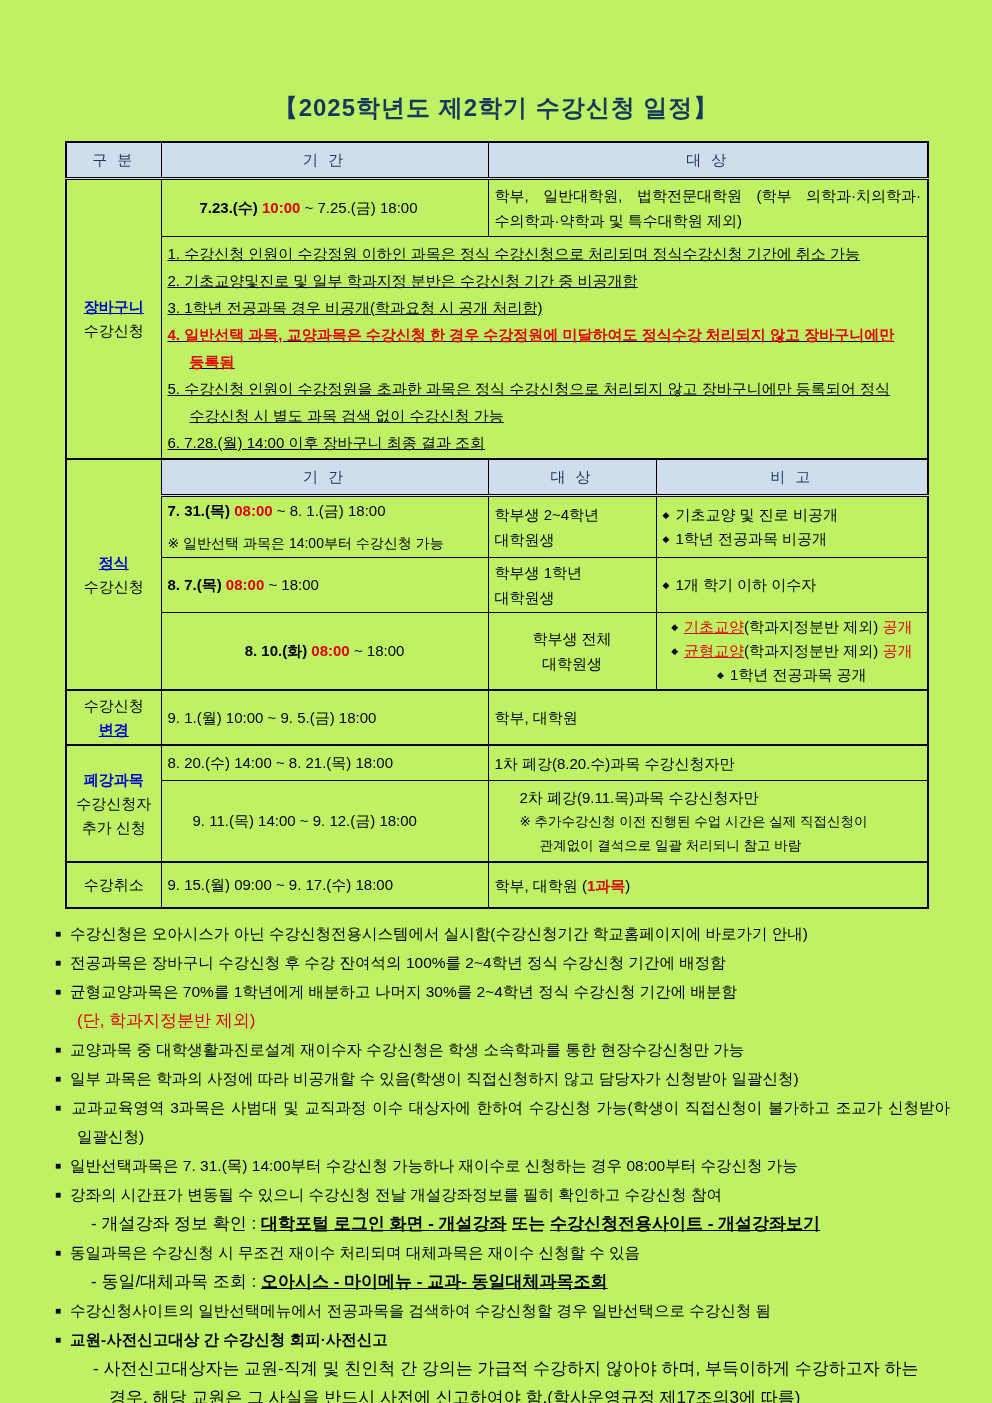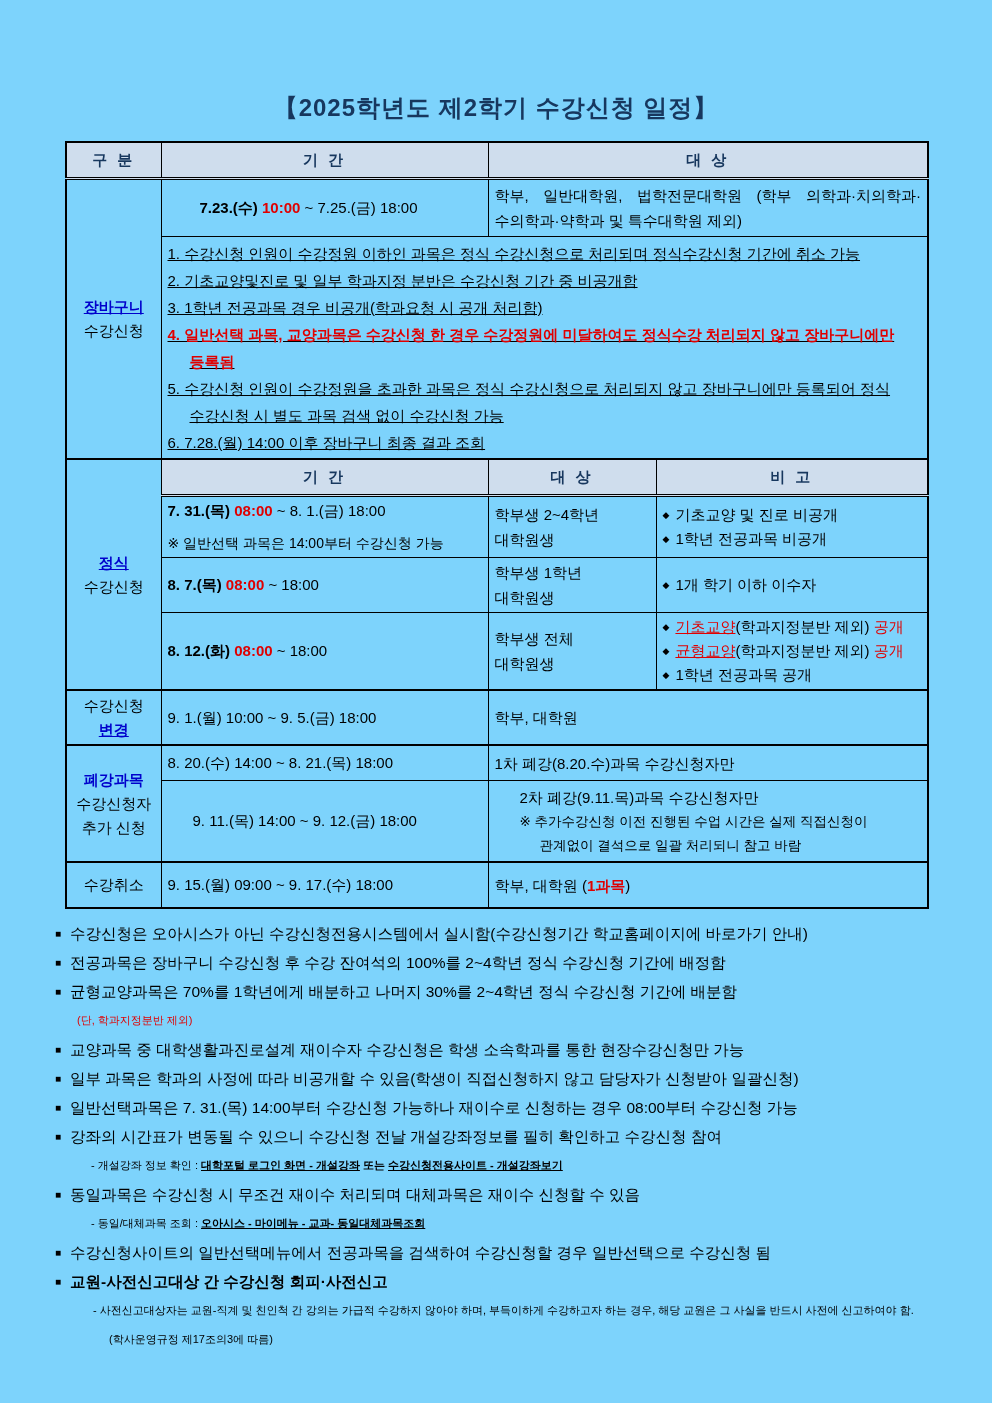--- a/index.html
+++ b/index.html
@@ -1,24 +1,24 @@
 <!DOCTYPE html>
 <html><head>
 <meta charset="utf-8">
 <style>
   html,body{margin:0;padding:0;background:#ffffff;}
-  .page{position:relative;width:992px;height:1403px;overflow:hidden;background:#7dd3fc;
+  .page{position:relative;width:992px;height:1403px;overflow:hidden;background:#bef264;
         font-family:"Liberation Sans","DejaVu Sans",sans-serif;color:#000;}
   .doc-title{padding-top:92px;text-align:center;font-size:24px;font-weight:bold;
              color:#17375e;letter-spacing:1px;margin:0 0 17px 0;}
   table.sched{margin-left:65px;width:862px;border-collapse:collapse;table-layout:fixed;
               border:2px solid #000;}
   table.sched td{border:1px solid #000;font-size:15px;vertical-align:middle;padding:2px 6px;
                  word-break:keep-all;}
-  td.hd{background:#cfdded;color:#17375e;font-weight:bold;text-align:center;
+  td.hd{background:#cfdded;color:#17375e;font-weight:normal;text-align:center;
         font-size:16px;letter-spacing:3px;padding:4px 0;}
   tr.hdr td{border-bottom:3px double #000;}
   tr.sep td{border-top:2px solid #000;}
   td.labelc{text-align:center;line-height:24px;padding:2px 2px;}
   .blue{color:#0000cc;font-weight:bold;}
   .u{text-decoration:underline;}
   .b{font-weight:bold;}
   .red{color:#e00000;}
   td.period{padding-left:10px;font-size:15.5px;line-height:24px;}
   td.period.centered{padding-left:38px;}
@@ -26,27 +26,27 @@
   td.targetc{line-height:25px;padding-left:8px;}
   td.notesc{padding:6px 10px 6px 12px;vertical-align:middle;text-decoration:underline;}
   td.notesc p{margin:0;line-height:27px;font-size:15px;padding-left:22px;text-indent:-22px;
               word-break:keep-all;}
   td.remarkc{padding:2px 4px 2px 6px;}
   .rmk{line-height:23px;font-size:15px;word-break:keep-all;}
   .mk{font-size:9px;vertical-align:2px;margin-right:6px;}
   .smallnote{font-size:13.5px;line-height:24px;padding-left:20px;text-indent:-20px;
              word-break:keep-all;}
   tr.rh30 td{height:30px;}  tr.rh52 td{height:52px;}  tr.rh217 td{height:217px;}
-  tr.rh54 td{height:54px;}  tr.rh46 td{height:46px;}  tr.rh70 td{height:70px;}
+  tr.rh54 td{height:54px;}  tr.rh46 td{height:46px;}  tr.rh70 td{height:70px;text-align:center;}
   tr.rh49 td{height:49px;}  tr.rh76 td{height:76px;padding-left:31px;}  tr.rh40 td{height:40px;}
   .footnotes{margin:10px 0 0 55px;width:895px;}
   .fn{margin:0;font-size:15.5px;line-height:29px;padding-left:22px;text-indent:-22px;
       word-break:keep-all;text-align:justify;}
   .fn .fnmk{font-size:10px;vertical-align:2px;margin-right:9px;}
-  .fn-sub{margin:0;font-size:11px;line-height:29px;padding-left:52px;text-indent:-16px;
+  .fn-sub{margin:0;font-size:17px;line-height:29px;padding-left:52px;text-indent:-16px;
           word-break:keep-all;}
   .pathlink{font-weight:bold;text-decoration:underline;}
   .justify{text-align:justify;}
 </style>
 </head>
 <body>
 
 <div class="page">
 
   <h1 class="doc-title">【2025학년도 제2학기 수강신청 일정】</h1>
@@ -124,21 +124,21 @@
         <div>학부생 1학년</div>
         <div>대학원생</div>
       </td>
       <td class="remarkc">
         <div class="rmk"><span class="mk">◆</span><span>1개 학기 이하 이수자</span></div>
       </td>
     </tr>
 
     <tr class="rh70">
       <td class="period">
-        <span class="b">8. 12.(화)</span>
+        <span class="b">8. 10.(화)</span>
         <span class="b red">08:00</span><span> ~ 18:00</span>
       </td>
       <td class="targetc">
         <div>학부생 전체</div>
         <div>대학원생</div>
       </td>
       <td class="remarkc">
         <div class="rmk"><span class="mk">◆</span><span class="red u">기초교양</span><span>(학과지정분반 제외) </span><span class="red">공개</span></div>
         <div class="rmk"><span class="mk">◆</span><span class="red u">균형교양</span><span>(학과지정분반 제외) </span><span class="red">공개</span></div>
         <div class="rmk"><span class="mk">◆</span><span>1학년 전공과목 공개</span></div>
@@ -181,20 +181,21 @@
   </tbody>
     </table>
 
   <div class="footnotes">
     <p class="fn"><span class="fnmk">■</span><span>수강신청은 오아시스가 아닌 수강신청전용시스템에서 실시함(수강신청기간 학교홈페이지에 바로가기 안내)</span></p>
     <p class="fn"><span class="fnmk">■</span><span>전공과목은 장바구니 수강신청 후 수강 잔여석의 100%를 2~4학년 정식 수강신청 기간에 배정함</span></p>
     <p class="fn"><span class="fnmk">■</span><span>균형교양과목은 70%를 1학년에게 배분하고 나머지 30%를 2~4학년 정식 수강신청 기간에 배분함</span></p>
     <p class="fn-sub red" style="padding-left:38px;">(단, 학과지정분반 제외)</p>
     <p class="fn"><span class="fnmk">■</span><span>교양과목 중 대학생활과진로설계 재이수자 수강신청은 학생 소속학과를 통한 현장수강신청만 가능</span></p>
     <p class="fn"><span class="fnmk">■</span><span>일부 과목은 학과의 사정에 따라 비공개할 수 있음(학생이 직접신청하지 않고 담당자가 신청받아 일괄신청)</span></p>
+    <p class="fn"><span class="fnmk">■</span><span>교과교육영역 3과목은 사범대 및 교직과정 이수 대상자에 한하여 수강신청 가능(학생이 직접신청이 불가하고 조교가 신청받아 일괄신청)</span></p>
     <p class="fn"><span class="fnmk">■</span><span>일반선택과목은 7. 31.(목) 14:00부터 수강신청 가능하나 재이수로 신청하는 경우 08:00부터 수강신청 가능</span></p>
     <p class="fn"><span class="fnmk">■</span><span>강좌의 시간표가 변동될 수 있으니 수강신청 전날 개설강좌정보를 필히 확인하고 수강신청 참여</span></p>
     <p class="fn-sub"><span>- 개설강좌 정보 확인 : </span><span class="pathlink">대학포털 로그인 화면 - 개설강좌</span><span class="b"> 또는 </span><span class="pathlink">수강신청전용사이트 - 개설강좌보기</span></p>
     <p class="fn"><span class="fnmk">■</span><span>동일과목은 수강신청 시 무조건 재이수 처리되며 대체과목은 재이수 신청할 수 있음</span></p>
     <p class="fn-sub"><span>- 동일/대체과목 조회 :  </span><span class="pathlink">오아시스 - 마이메뉴 - 교과- 동일대체과목조회</span></p>
     <p class="fn"><span class="fnmk">■</span><span>수강신청사이트의 일반선택메뉴에서 전공과목을 검색하여 수강신청할 경우 일반선택으로 수강신청 됨</span></p>
     <p class="fn"><span class="fnmk">■</span><span class="b">교원-사전신고대상 간 수강신청 회피·사전신고</span></p>
     <p class="fn-sub" style="padding-left:54px;text-indent:-16px;">- 사전신고대상자는 교원-직계 및 친인척 간 강의는 가급적 수강하지 않아야 하며, 부득이하게 수강하고자 하는 경우, 해당 교원은 그 사실을 반드시 사전에 신고하여야 함.(학사운영규정 제17조의3에 따름)</p>
   </div>
 

